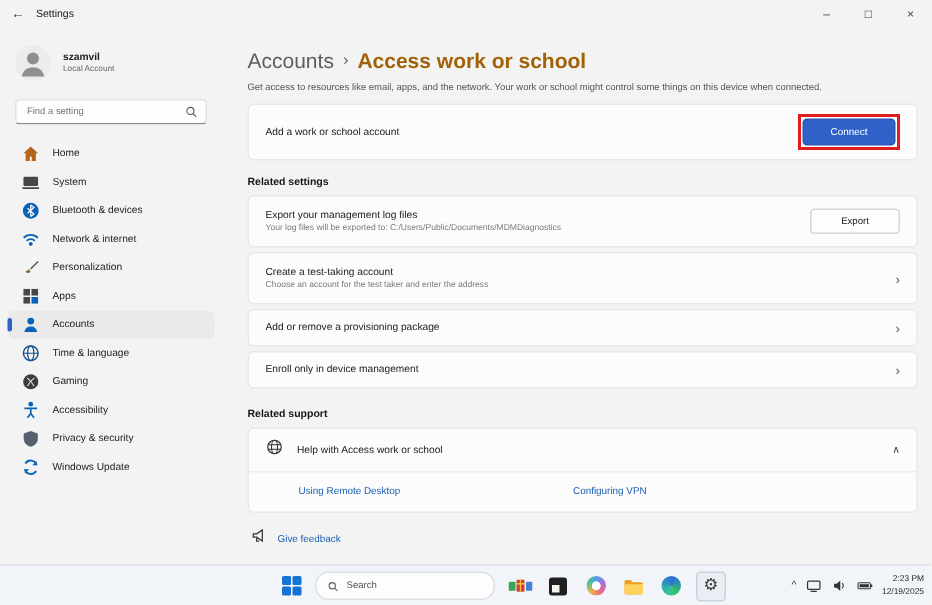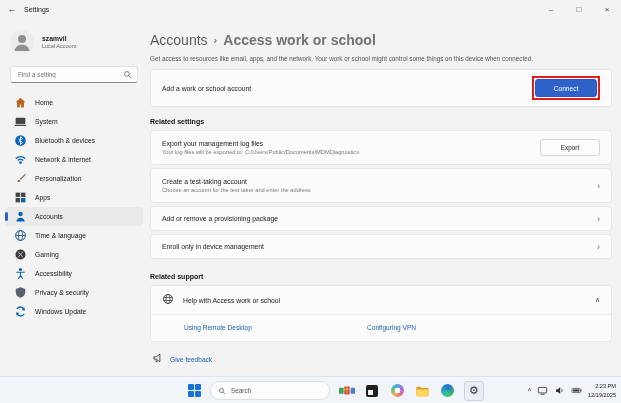--- a/index.html
+++ b/index.html
@@ -9,42 +9,42 @@
     color:#1a1a1a;-webkit-font-smoothing:antialiased;
   }
   .window{height:376px;display:flex;flex-direction:column;}
   
   .titlebar{height:18px;display:flex;align-items:center;flex:0 0 auto;}
   .back-btn{width:24px;text-align:center;font-size:9px;color:#333;cursor:pointer;}
   .titlebar-title{font-size:7px;color:#1a1a1a;}
   .win-controls{margin-left:auto;display:flex;height:100%;}
   .win-btn{width:28px;height:100%;display:flex;align-items:center;justify-content:center;font-size:8px;color:#444;}
   
-  .content{flex:1;display:flex;min-height:0;}
+  .content{flex:1;display:flex;min-height:0;gap:15px;}
   
   .sidebar{width:148px;flex:0 0 auto;padding-top:8px;}
   .profile{display:flex;align-items:center;gap:8px;padding:4px 10px 10px 10px;}
   .avatar{width:24px;height:24px;border-radius:50%;background:#ececec;display:flex;align-items:flex-end;justify-content:center;overflow:hidden;}
   .profile-name{font-size:6.8px;font-weight:bold;color:#1a1a1a;}
   .profile-type{font-size:5.5px;color:#666;margin-top:1px;}
   .search-box{margin:2px 10px 10px 10px;height:15px;background:#fdfdfd;border:1px solid #e3e3e3;border-bottom:1px solid #8a8a8a;border-radius:3px;display:flex;align-items:center;padding:0 5px;}
   .search-box input{border:0;outline:0;background:transparent;flex:1;font-size:6.3px;font-family:"Liberation Sans",sans-serif;color:#333;min-width:0;}
   .nav{display:flex;flex-direction:column;}
   .nav-item{position:relative;height:19px;display:flex;align-items:center;gap:8px;margin:0 5px;padding:0 0 0 9px;border-radius:4px;cursor:pointer;}
   .nav-item.active{background:#eaeaea;}
   .accent-bar{position:absolute;left:0;top:5px;width:2.5px;height:9px;border-radius:2px;background:var(--accent,#2e62c9);}
   .nav-icon{width:13px;height:13px;flex:0 0 auto;display:flex;}
   .nav-icon svg{width:13px;height:13px;}
   .nav-label{font-size:6.8px;color:#222;white-space:nowrap;}
   
   .main{flex:1;padding:12px 9px 0 2px;min-width:0;}
   .breadcrumb{display:flex;align-items:center;gap:6px;height:20px;}
   .crumb-parent{font-size:14px;color:#5d5d5d;cursor:pointer;}
   .crumb-sep{font-size:11px;color:#5d5d5d;}
-  .crumb-current{font-size:14px;font-weight:bold;color:#737373;}
+  .crumb-current{font-size:14px;font-weight:bold;color:#a16207;}
   .page-desc{font-size:6.3px;color:#555;margin-top:5px;}
   .card{background:#fcfcfc;border:1px solid #e8e8e8;border-radius:4px;display:flex;align-items:center;padding:0 11px;box-sizing:border-box;}
   .card-add{height:38px;margin-top:7px;justify-content:space-between;}
   .card-label{font-size:6.8px;color:#1a1a1a;}
   .annotation{border:2px solid var(--annotation,#e11c1c);padding:1px;display:inline-block;line-height:0;}
   .btn-primary{background:var(--accent,#2e62c9);color:#fff;border:1px solid #2a57b5;border-radius:3px;height:18px;min-width:62px;font-size:6.6px;font-family:"Liberation Sans",sans-serif;cursor:pointer;}
   .section-title{font-size:7px;font-weight:bold;margin:11px 0 5px 0;color:#161616;}
   .rows{display:flex;flex-direction:column;gap:3px;}
   .row{justify-content:space-between;}
   .row-2line{height:35px;}

